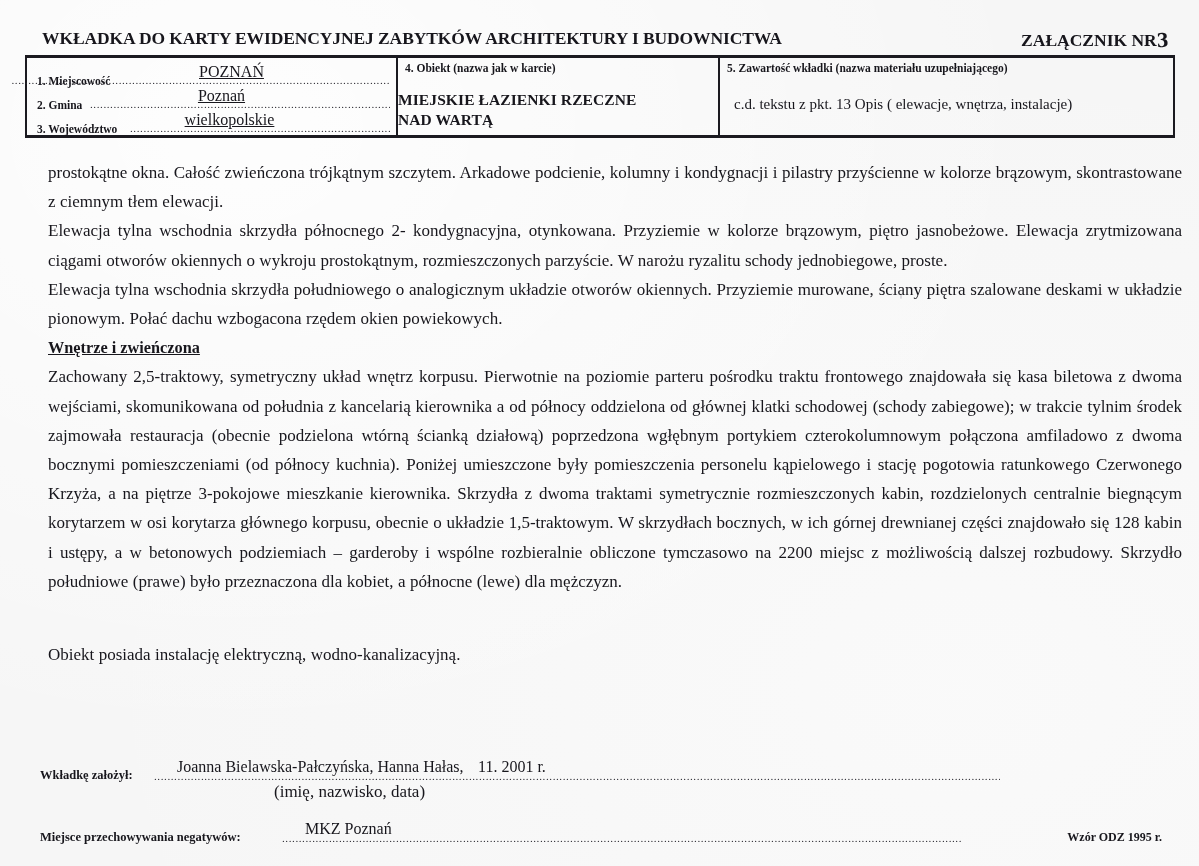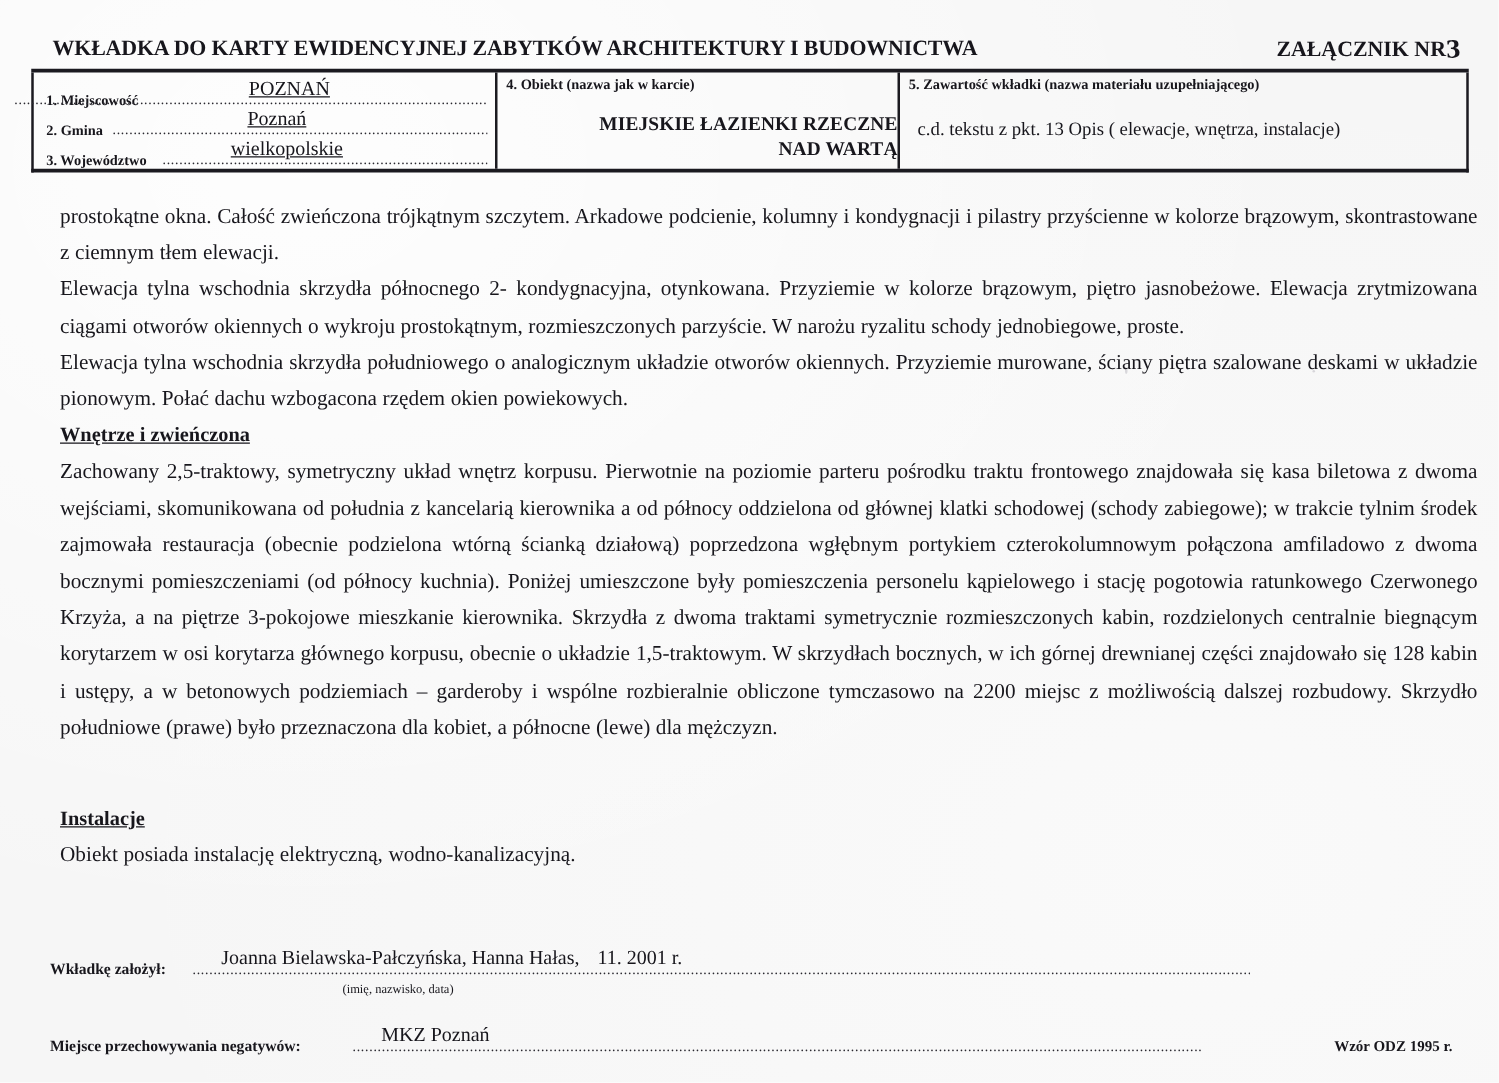--- a/index.html
+++ b/index.html
@@ -133,21 +133,21 @@
     top: 4px;
     font-size: 11.5px;
     font-weight: bold;
     white-space: nowrap;
   }
   .object-name {
     position: absolute;
     left: 0;
     right: 0;
     top: 32px;
-    text-align: right;
+    text-align: left;
     font-size: 15.5px;
     font-weight: bold;
     line-height: 20px;
     letter-spacing: 0.1px;
   }
   .content-desc {
     position: absolute;
     left: 14px;
     top: 37px;
     font-size: 15px;
@@ -209,21 +209,21 @@
   }
   .foot-value {
     position: absolute;
     bottom: 9px;
     font-size: 16px;
     line-height: 17px;
     white-space: nowrap;
   }
   .foot-sub {
     position: absolute;
-    font-size: 10px;
+    font-size: 17px;
     line-height: 13px;
     white-space: nowrap;
     padding-left: 44px;
   }
   .wzor {
     position: absolute;
     right: 18px;
     bottom: 1px;
     font-size: 12px;
     font-weight: bold;
@@ -298,21 +298,20 @@
 
     <p class="para">prostokątne okna. Całość zwieńczona trójkątnym szczytem. Arkadowe podcienie, kolumny i kondygnacji i pilastry przyścienne w kolorze brązowym, skontrastowane z ciemnym tłem elewacji.</p>
     <p class="para">Elewacja tylna wschodnia skrzydła północnego 2- kondygnacyjna, otynkowana. Przyziemie w kolorze brązowym, piętro jasnobeżowe. Elewacja zrytmizowana ciągami otworów okiennych o wykroju prostokątnym, rozmieszczonych parzyście. W narożu ryzalitu schody jednobiegowe, proste.</p>
     <p class="para">Elewacja tylna wschodnia skrzydła południowego o analogicznym układzie otworów okiennych. Przyziemie murowane, ściany piętra szalowane deskami w układzie pionowym. Połać dachu wzbogacona rzędem okien powiekowych.</p>
 
     <div class="section-head">Wnętrze i zwieńczona</div>
     <p class="para">Zachowany 2,5-traktowy, symetryczny układ wnętrz korpusu. Pierwotnie na poziomie parteru pośrodku traktu frontowego znajdowała się kasa biletowa z dwoma wejściami, skomunikowana od południa z kancelarią kierownika a od północy oddzielona od głównej klatki schodowej (schody zabiegowe); w trakcie tylnim środek zajmowała restauracja (obecnie podzielona wtórną ścianką działową) poprzedzona wgłębnym portykiem czterokolumnowym połączona amfiladowo z dwoma bocznymi pomieszczeniami (od północy kuchnia). Poniżej umieszczone były pomieszczenia personelu kąpielowego i stację pogotowia ratunkowego Czerwonego Krzyża, a na piętrze 3-pokojowe mieszkanie kierownika. Skrzydła z dwoma traktami symetrycznie rozmieszczonych kabin, rozdzielonych centralnie biegnącym korytarzem w osi korytarza głównego korpusu, obecnie o układzie 1,5-traktowym. W skrzydłach bocznych, w ich górnej drewnianej części znajdowało się 128 kabin i ustępy, a w betonowych podziemiach – garderoby i wspólne rozbieralnie obliczone tymczasowo na 2200 miejsc z możliwością dalszej rozbudowy. Skrzydło południowe (prawe) było przeznaczona dla kobiet, a północne (lewe) dla mężczyzn.</p>
 
     <div class="spacer-lg"></div>
 
-    <div class="section-head">Instalacje</div>
     <p class="para">Obiekt posiada instalację elektryczną, wodno-kanalizacyjną.</p>
 
   </div>
 
   <div class="footer">
 
     <div class="foot-line">
       <span class="foot-label">Wkładkę założył:</span>
       <span class="foot-dots" style="left:114px;right:180px;">..............................................................................................................................................................................................................................................................</span>
       <span class="foot-value" style="left:137px;">Joanna Bielawska-Pałczyńska,  Hanna Hałas,</span>

